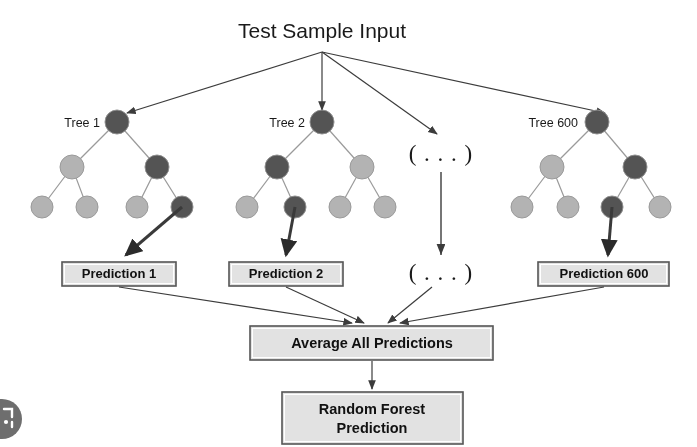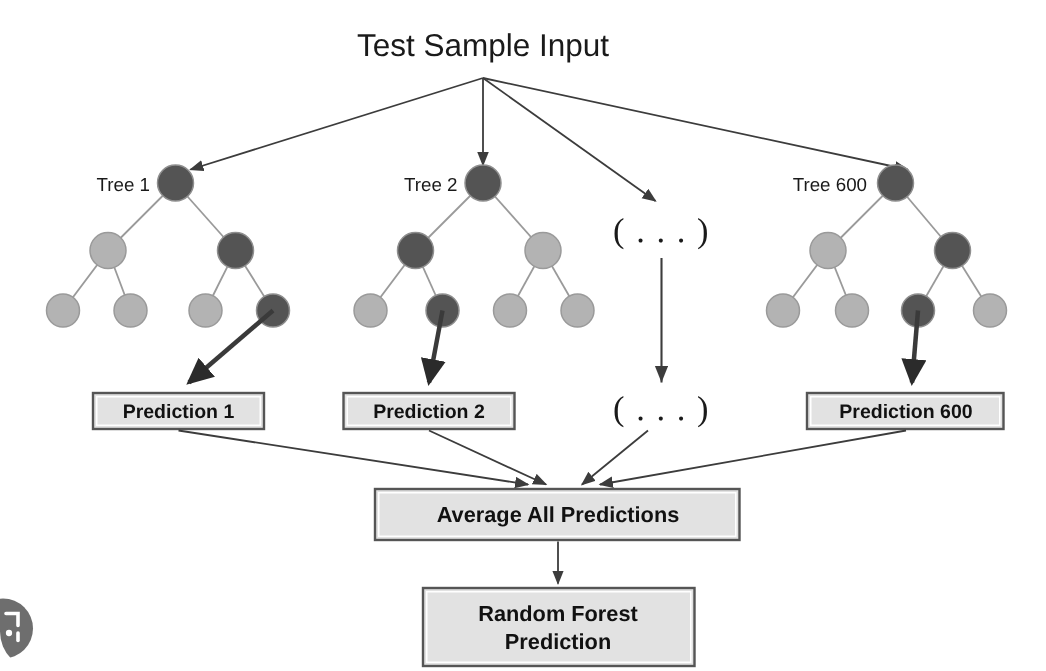--- a/index.html
+++ b/index.html
@@ -10,21 +10,20 @@
   }
   body {
     font-family: "Liberation Sans", sans-serif;
   }
   #stage {
     position: relative;
     width: 697px;
     height: 447px;
     background: #ffffff;
     overflow: hidden;
-    border-radius: 26px;
   }
   #stage svg {
     position: absolute;
     left: 0;
     top: 0;
     width: 697px;
     height: 447px;
   }
   .title-text {
     font-family: "Liberation Sans", sans-serif;

